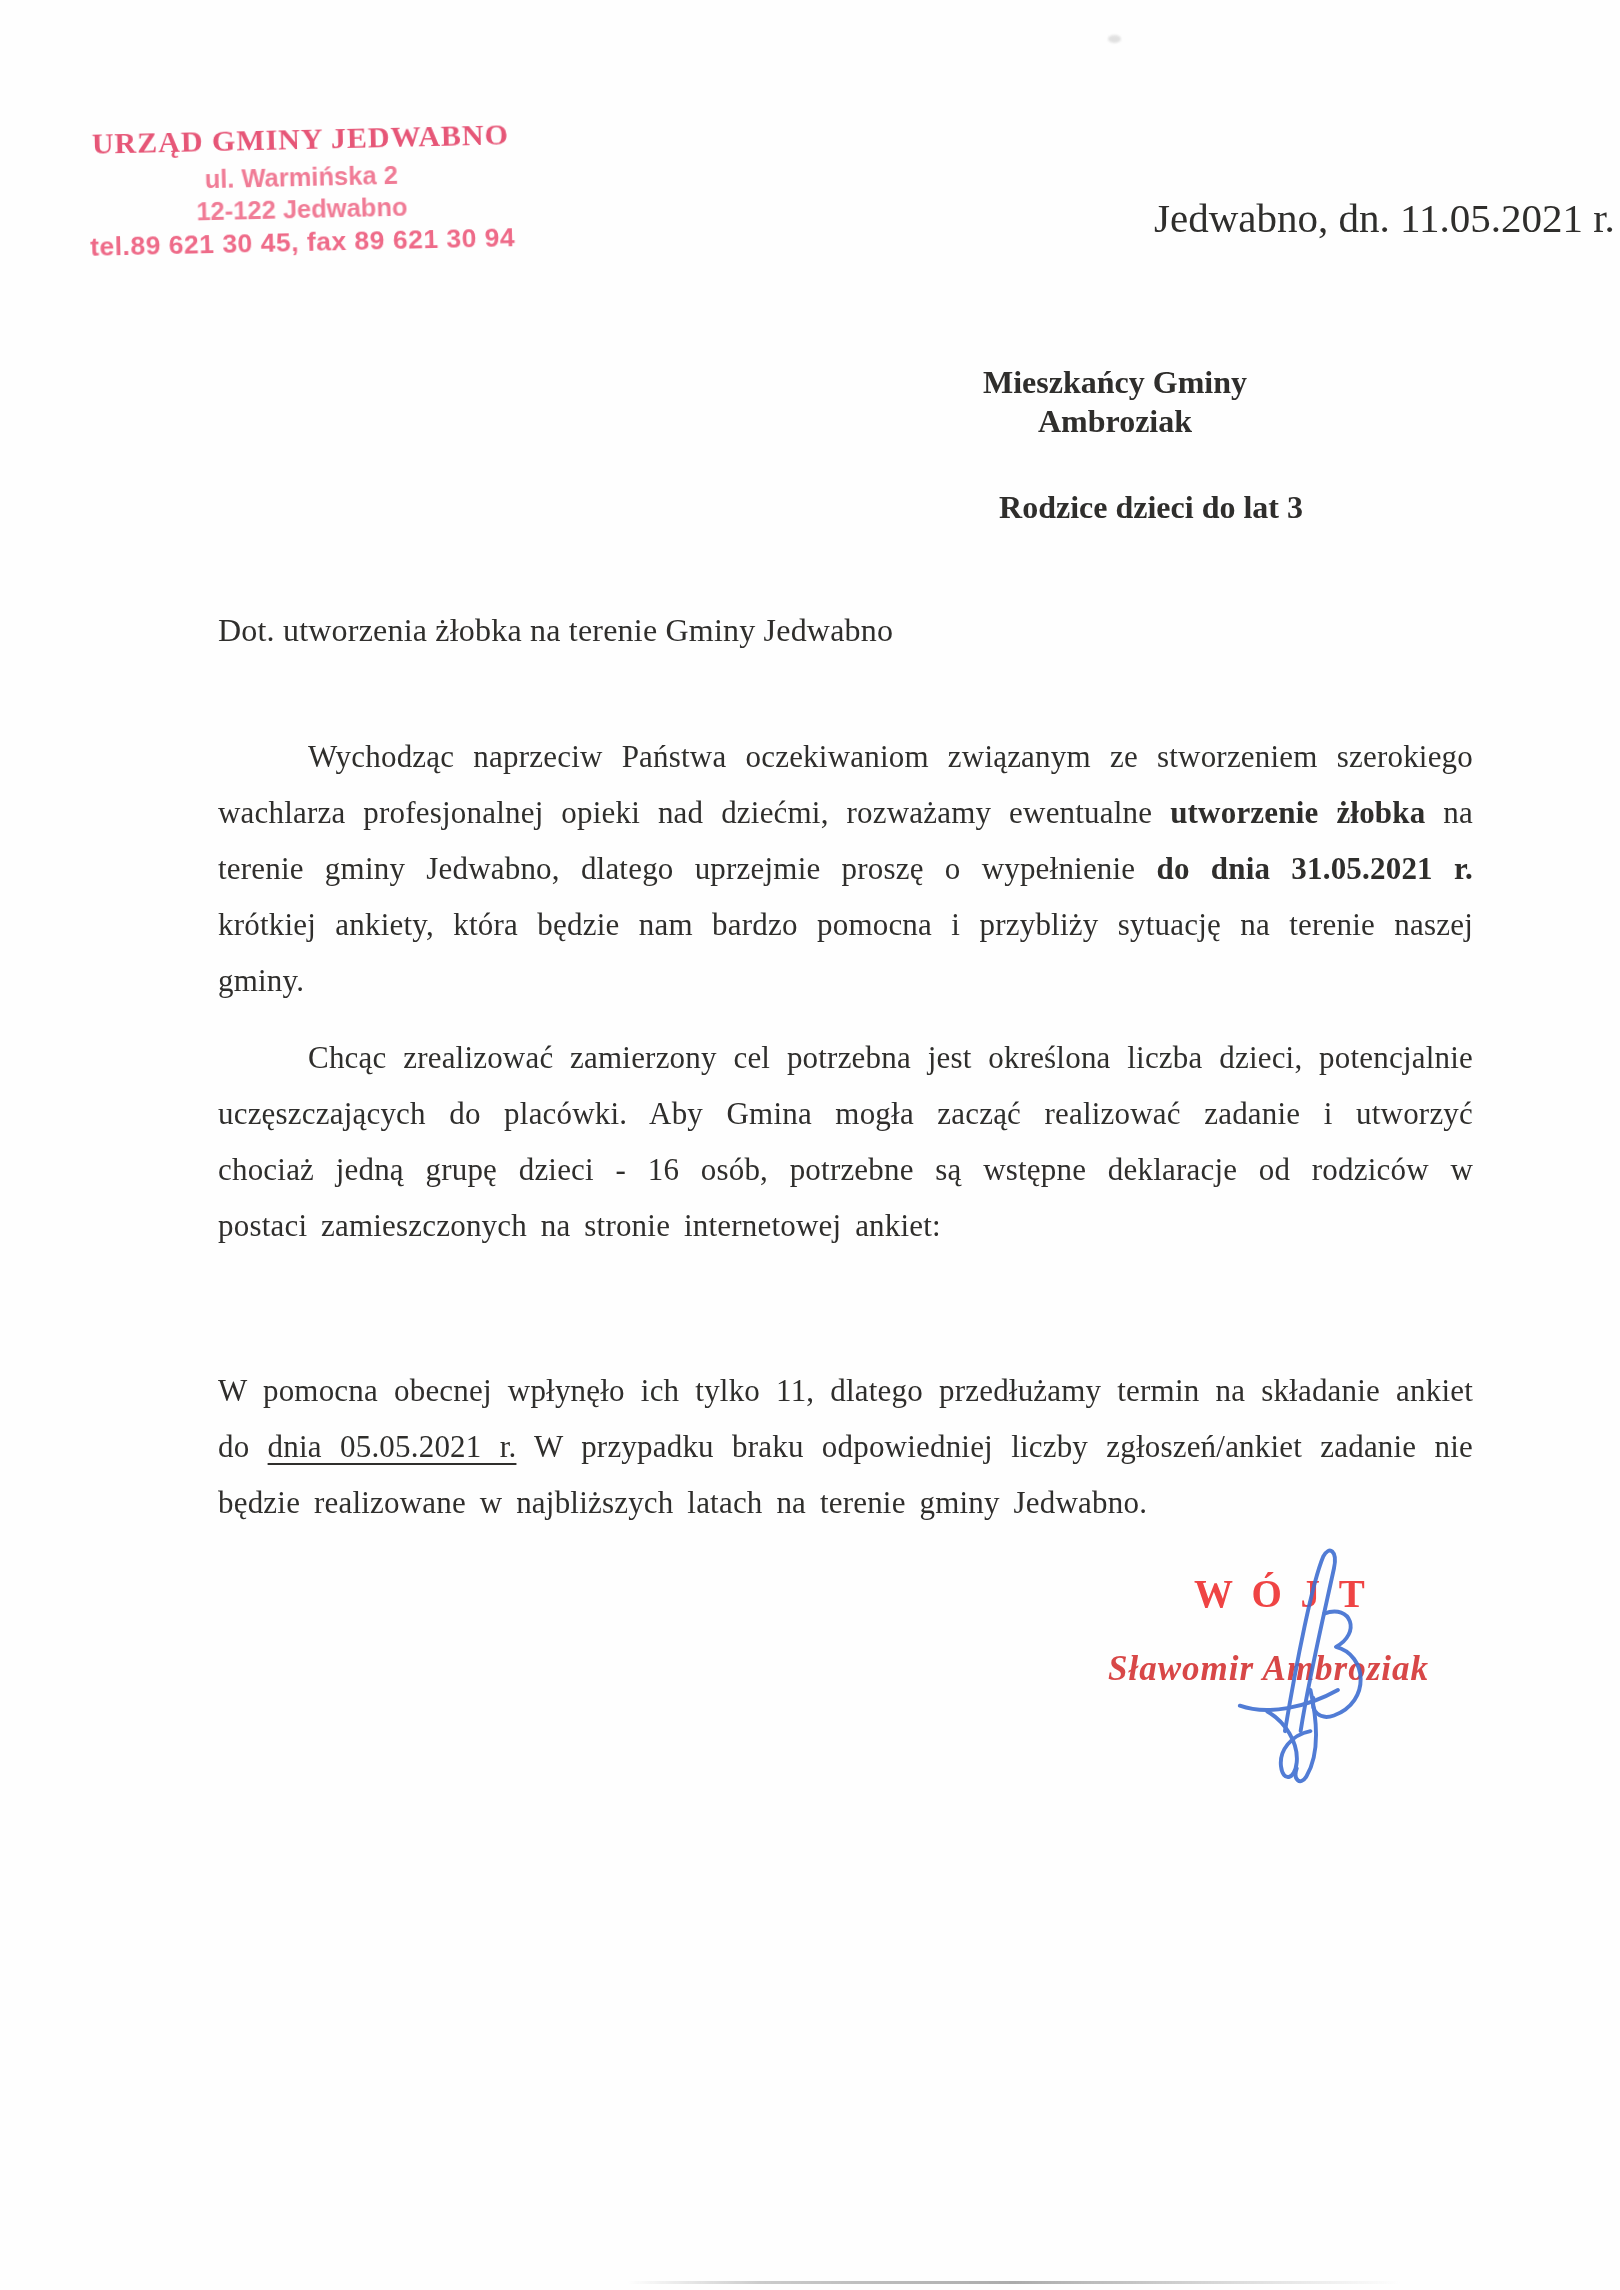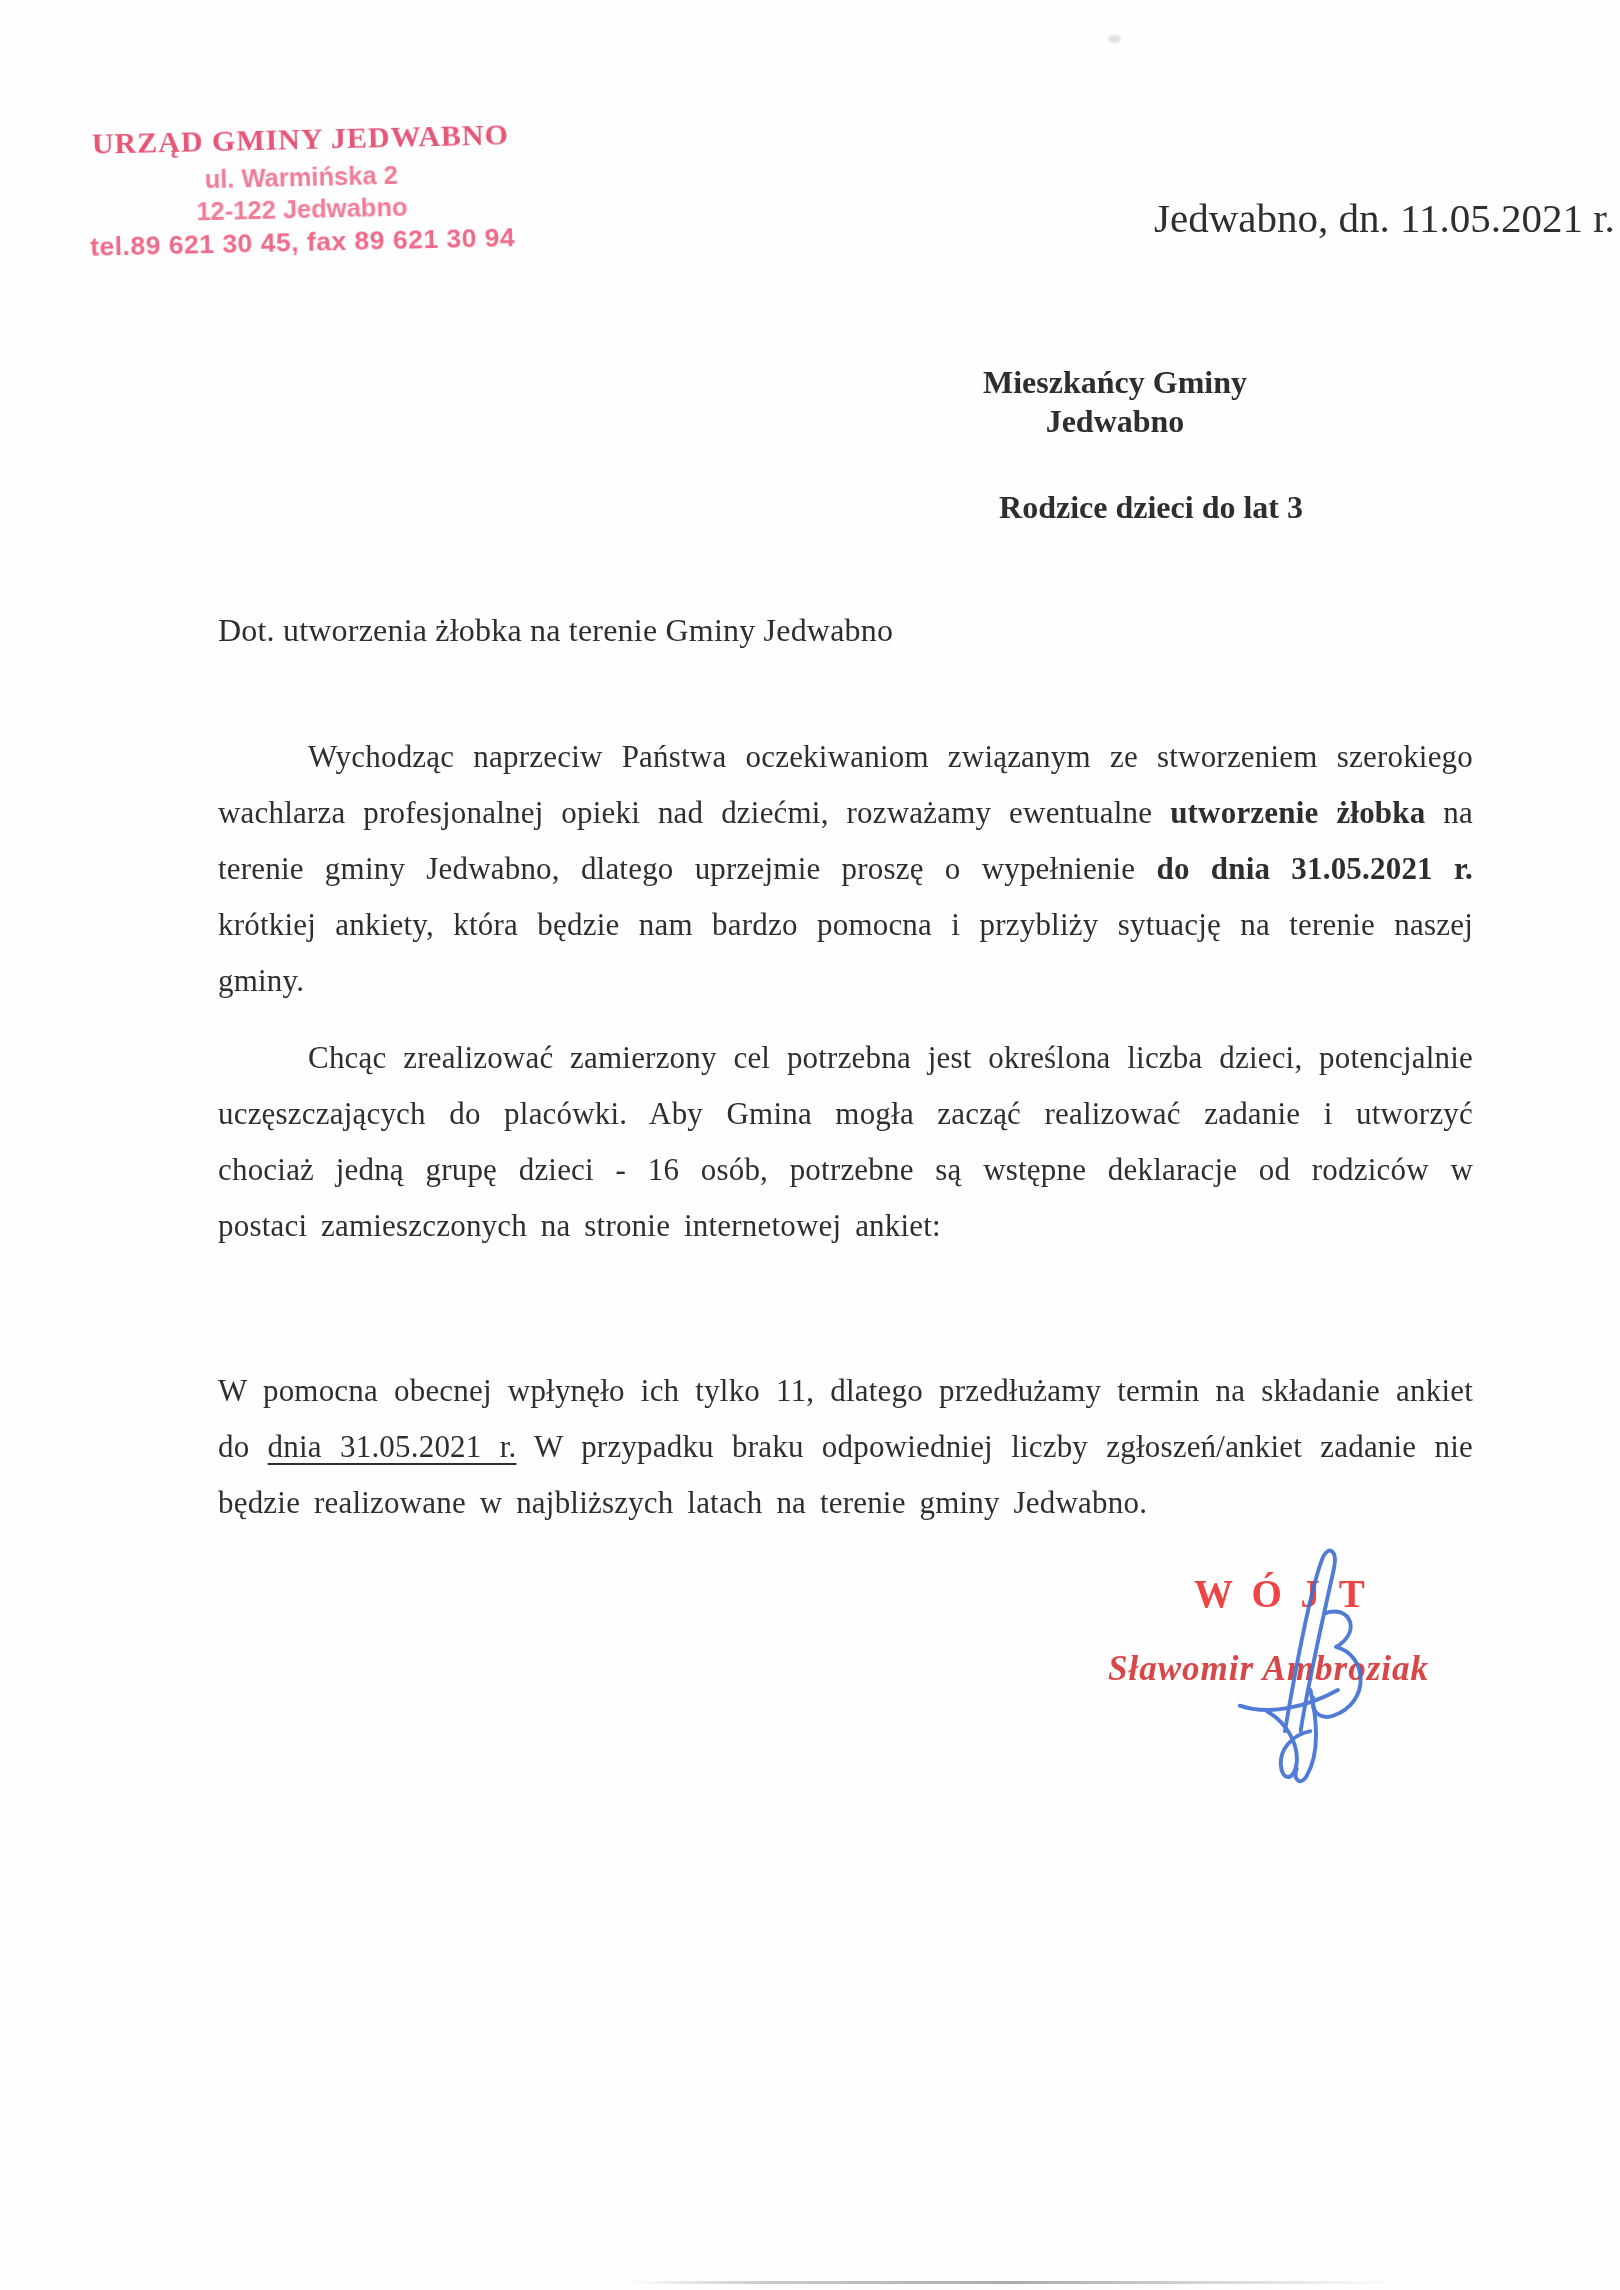--- a/index.html
+++ b/index.html
@@ -167,32 +167,32 @@
   <div class="stamp">
     <div class="stamp-line1">URZĄD GMINY JEDWABNO</div>
     <div class="stamp-line2">ul. Warmińska 2</div>
     <div class="stamp-line3">12-122 Jedwabno</div>
     <div class="stamp-line4">tel.89 621 30 45, fax 89 621 30 94</div>
   </div>
 
   <div class="dateline">Jedwabno, dn. 11.05.2021 r.</div>
 
   <div class="recipients">
-    <div class="recipient-line1">Mieszkańcy Gminy Jedwabno</div>
+    <div class="recipient-line1">Mieszkańcy Gminy Ambroziak</div>
     <div class="recipient-line2">Rodzice dzieci do lat 3</div>
   </div>
 
   <div class="subject">Dot. utworzenia żłobka na terenie Gminy Jedwabno</div>
 
   <p class="para p1"><span>Wychodząc naprzeciw Państwa oczekiwaniom związanym ze stworzeniem szerokiego wachlarza profesjonalnej opieki nad dziećmi, rozważamy ewentualne </span><span class="emph">utworzenie żłobka</span><span> na terenie gminy Jedwabno, dlatego uprzejmie proszę o wypełnienie </span><span class="emph">do dnia 31.05.2021 r.</span><span> krótkiej ankiety, która będzie nam bardzo pomocna i przybliży sytuację na terenie naszej gminy.</span></p>
 
   <p class="para p2">Chcąc zrealizować zamierzony cel potrzebna jest określona liczba dzieci, potencjalnie uczęszczających do placówki. Aby Gmina mogła zacząć realizować zadanie i utworzyć chociaż jedną grupę dzieci - 16 osób, potrzebne są wstępne deklaracje od rodziców w postaci zamieszczonych na stronie internetowej ankiet:</p>
 
 
-  <p class="para p3"><span>W pomocna obecnej wpłynęło ich tylko 11, dlatego przedłużamy termin na składanie ankiet do </span><span class="uline">dnia 31.05.2021 r.</span><span> W przypadku braku odpowiedniej liczby zgłoszeń/ankiet zadanie nie będzie realizowane w najbliższych latach na terenie gminy Jedwabno.</span></p>
+  <p class="para p3"><span>W pomocna obecnej wpłynęło ich tylko 11, dlatego przedłużamy termin na składanie ankiet do </span><span class="uline">dnia 05.05.2021 r.</span><span> W przypadku braku odpowiedniej liczby zgłoszeń/ankiet zadanie nie będzie realizowane w najbliższych latach na terenie gminy Jedwabno.</span></p>
 
   <div class="sig-title">WÓJT</div>
   <div class="sig-name">Sławomir Ambroziak</div>
 
   <svg class="sig-ink" viewBox="0 0 160 250" xmlns="http://www.w3.org/2000/svg">
     <g fill="none" stroke="#3f6fd1" stroke-width="4" stroke-linecap="round" stroke-linejoin="round" opacity="0.9">
 
       <path d="M58 192 C70 120 86 40 97 14 C103 2 112 8 108 26 C98 72 82 140 74 192"></path>
 
       <path d="M98 72 C126 62 136 92 110 106 C142 114 146 162 108 176 C94 181 84 172 87 158"></path>

